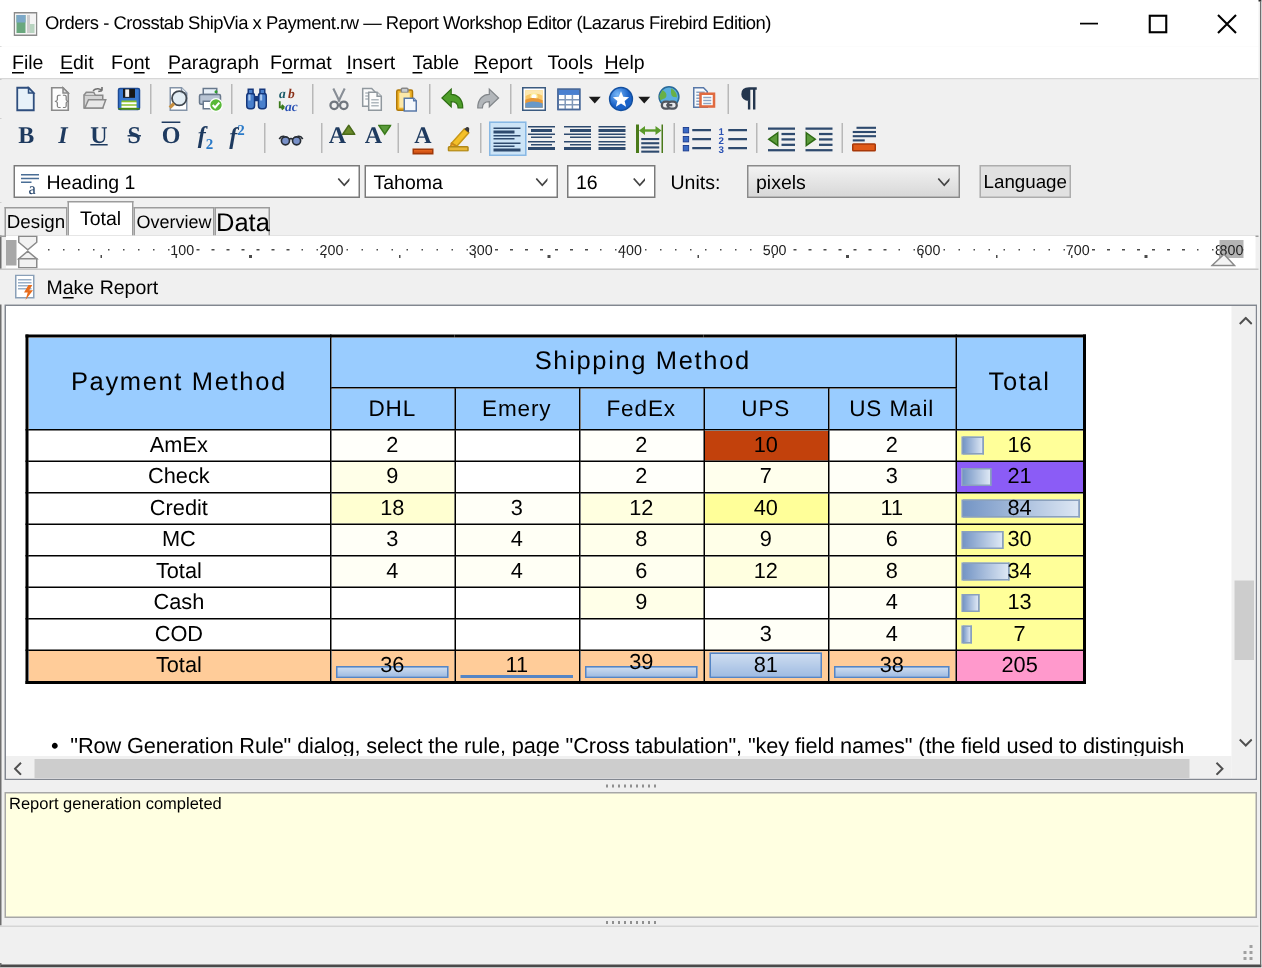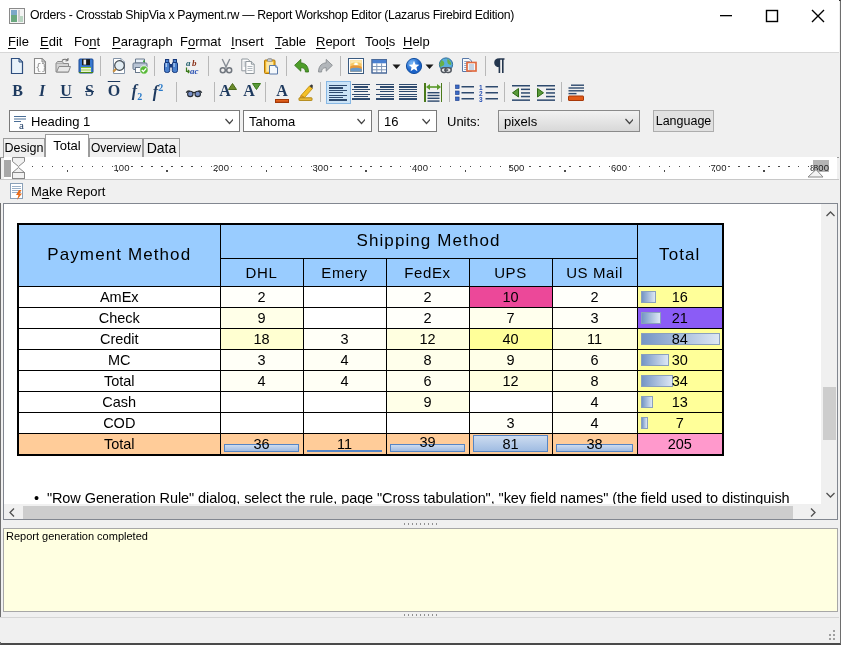--- a/index.html
+++ b/index.html
@@ -419,21 +419,21 @@
         <path d="M0.5 1 L4.5 5.5 L8.5 1" stroke="#444" stroke-width="1.2" fill="none"></path>
       </svg>
   </div>
   <div class="btn" style="left:653px;top:4px;width:61px;height:22px;line-height:20px;font-size:12.5px">Language</div>
 </div>
 
 <div class="abs" style="left:0;top:135px;width:839px;height:22px;background:#f0f0f0"></div>
 <div class="tab" style="left:3px;top:138px;width:42px;height:20px;line-height:19px;font-size:12.5px">Design</div>
 <div class="tab active" style="left:45px;top:134px;width:44px;height:24px;line-height:22px">Total</div>
 <div class="tab" style="left:89px;top:138px;width:54px;height:20px;line-height:19px;font-size:12px">Overview</div>
-<div class="tab" style="left:143px;top:138px;width:37px;height:20px;line-height:19px;font-size:14px">Data</div>
+<div class="tab" style="left:143px;top:138px;width:37px;height:20px;line-height:19px;font-size:17px">Data</div>
 <div class="abs" style="left:0;top:157px;width:839px;height:1px;background:#9c9c9c"></div>
 
 <div class="ruler" id="ruler">
     <div class="abs" style="left:27.95px;top:8.5px;width:1.4px;height:1.8px;background:#4a4a4a"></div>
     <div class="abs" style="left:37.9px;top:8.5px;width:1.4px;height:1.8px;background:#4a4a4a"></div>
     <div class="abs" style="left:47.85px;top:8.5px;width:1.4px;height:1.8px;background:#4a4a4a"></div>
     <div class="abs" style="left:57.8px;top:8.5px;width:1.4px;height:1.8px;background:#4a4a4a"></div>
     <div class="abs" style="left:67.75px;top:8.5px;width:1.4px;height:1.8px;background:#4a4a4a"></div>
     <div class="abs" style="left:77.7px;top:8.5px;width:1.4px;height:1.8px;background:#4a4a4a"></div>
     <div class="abs" style="left:87.65px;top:8.5px;width:1.4px;height:1.8px;background:#4a4a4a"></div>
@@ -579,21 +579,21 @@
               <td style="background:#99ccff;font-size:15px;letter-spacing:0.6px">Emery</td>
               <td style="background:#99ccff;font-size:15px;letter-spacing:0.6px">FedEx</td>
               <td style="background:#99ccff;font-size:15px;letter-spacing:0.6px">UPS</td>
               <td style="background:#99ccff;font-size:15px;letter-spacing:0.6px">US Mail</td>
             </tr>
             <tr style="height:20px">
               <td>AmEx</td>
               <td style="background:rgb(255,255,250)">2</td>
               <td style="background:#ffffff"></td>
               <td style="background:rgb(255,255,250)">2</td>
-              <td style="background:#ec4899">10</td>
+              <td style="background:#c2410c">10</td>
               <td style="background:rgb(255,255,250)">2</td>
               <td style="background:#ffff99">
                 <div style="position:relative;width:100%;height:20px">
                   <div style="position:absolute;left:3px;top:4px;width:15px;height:12px;border:1px solid #8aa0bd;background:linear-gradient(90deg,#7495c5,#dde7f4)"></div>
                   <div style="position:absolute;left:0;top:2px;width:100%;text-align:center">16</div>
                 </div>
               </td>
             </tr>
             <tr style="height:20px">
               <td>Check</td>

